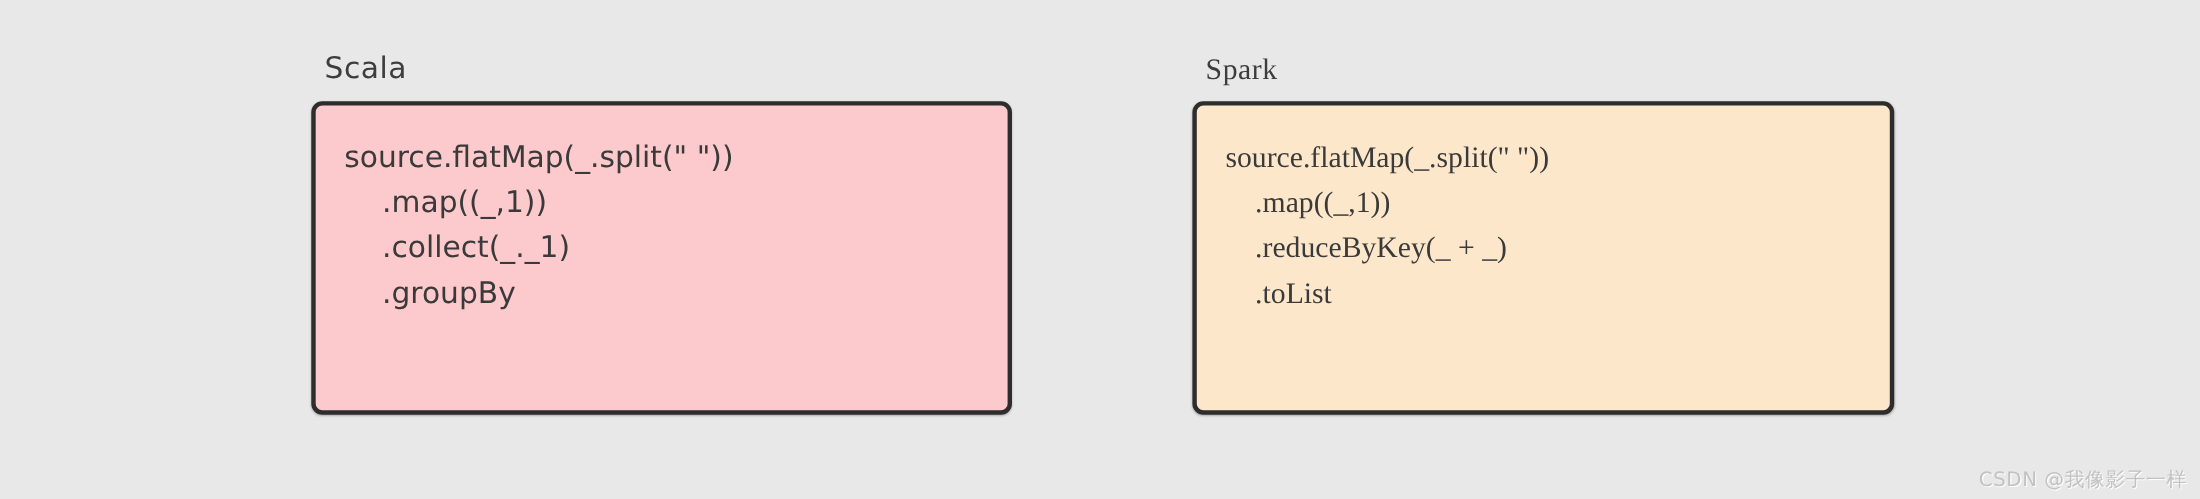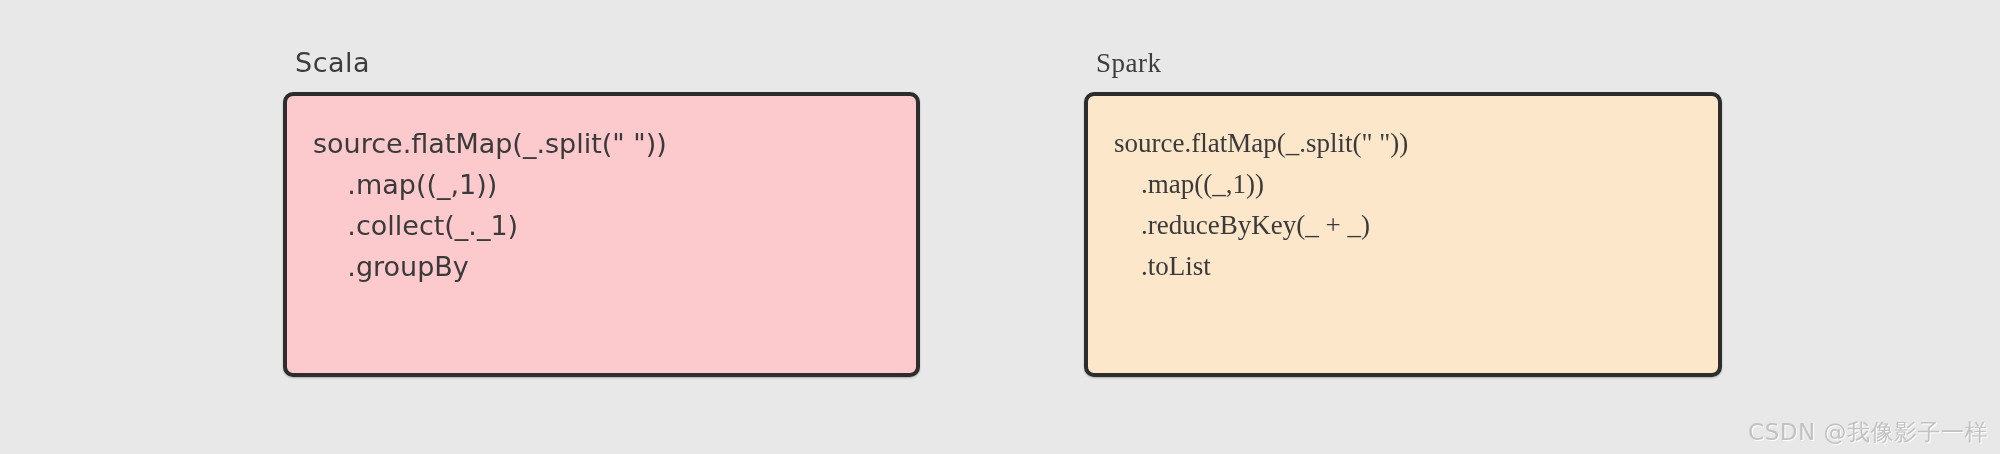--- a/index.html
+++ b/index.html
@@ -41,21 +41,21 @@
     white-space: pre;
   }
   #panel-scala { left: 283px; }
   #panel-scala .code-box { width: 637px; }
   #panel-spark { left: 1084px; font-family: Liberation Serif, serif; }
   #panel-spark .code-box { width: 638px; }
   .watermark {
     position: absolute;
     right: 12px;
     bottom: 6px;
-    font-size: 23px;
+    font-size: 18px;
     color: #c2c2c2;
     text-shadow: 1px 1px 0 rgba(255,255,255,0.95);
     letter-spacing: 0.5px;
   }
 </style>
 </head>
 <body>
 
 <div class="panel" id="panel-scala">
   <div class="panel-label">Scala</div>

